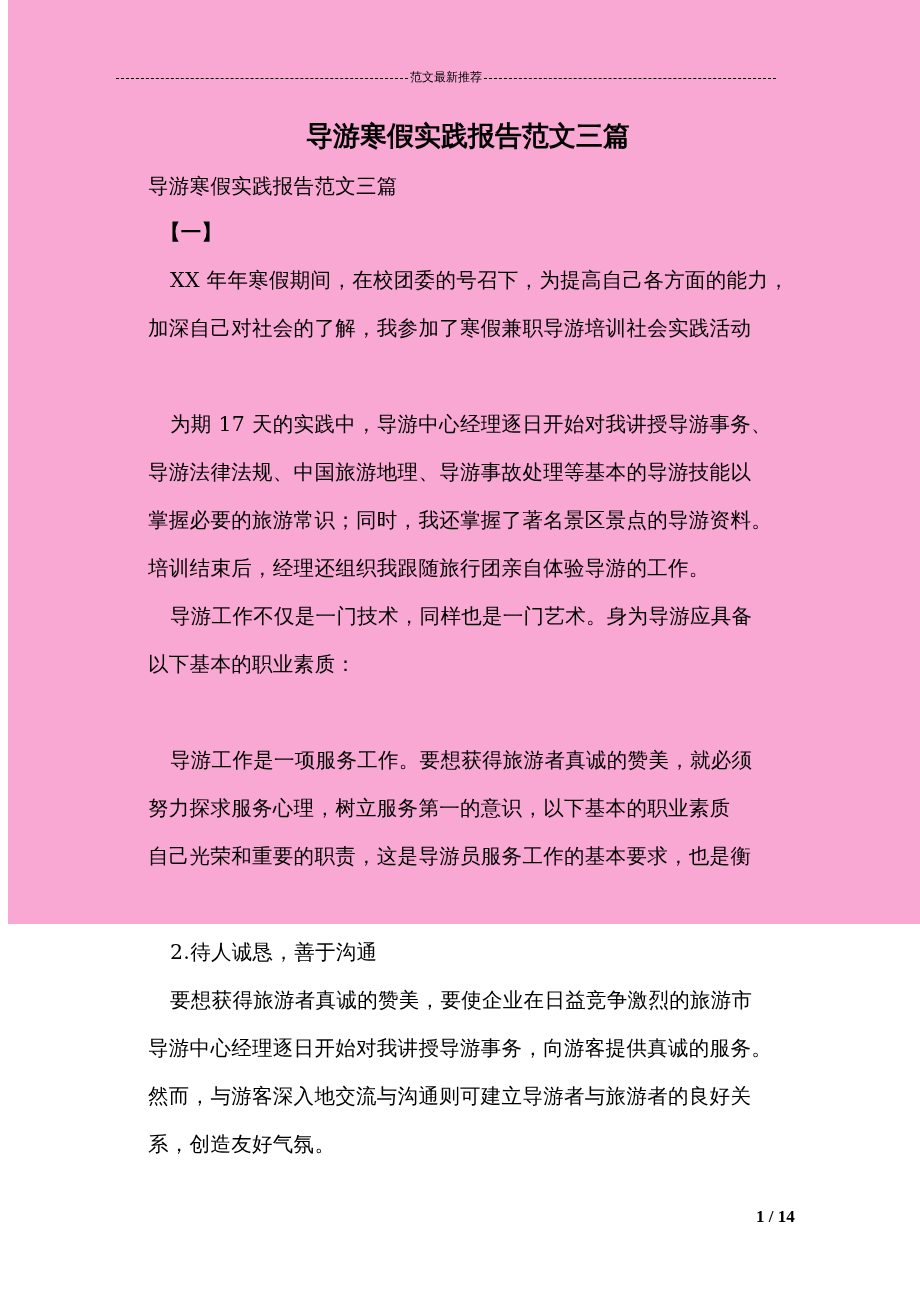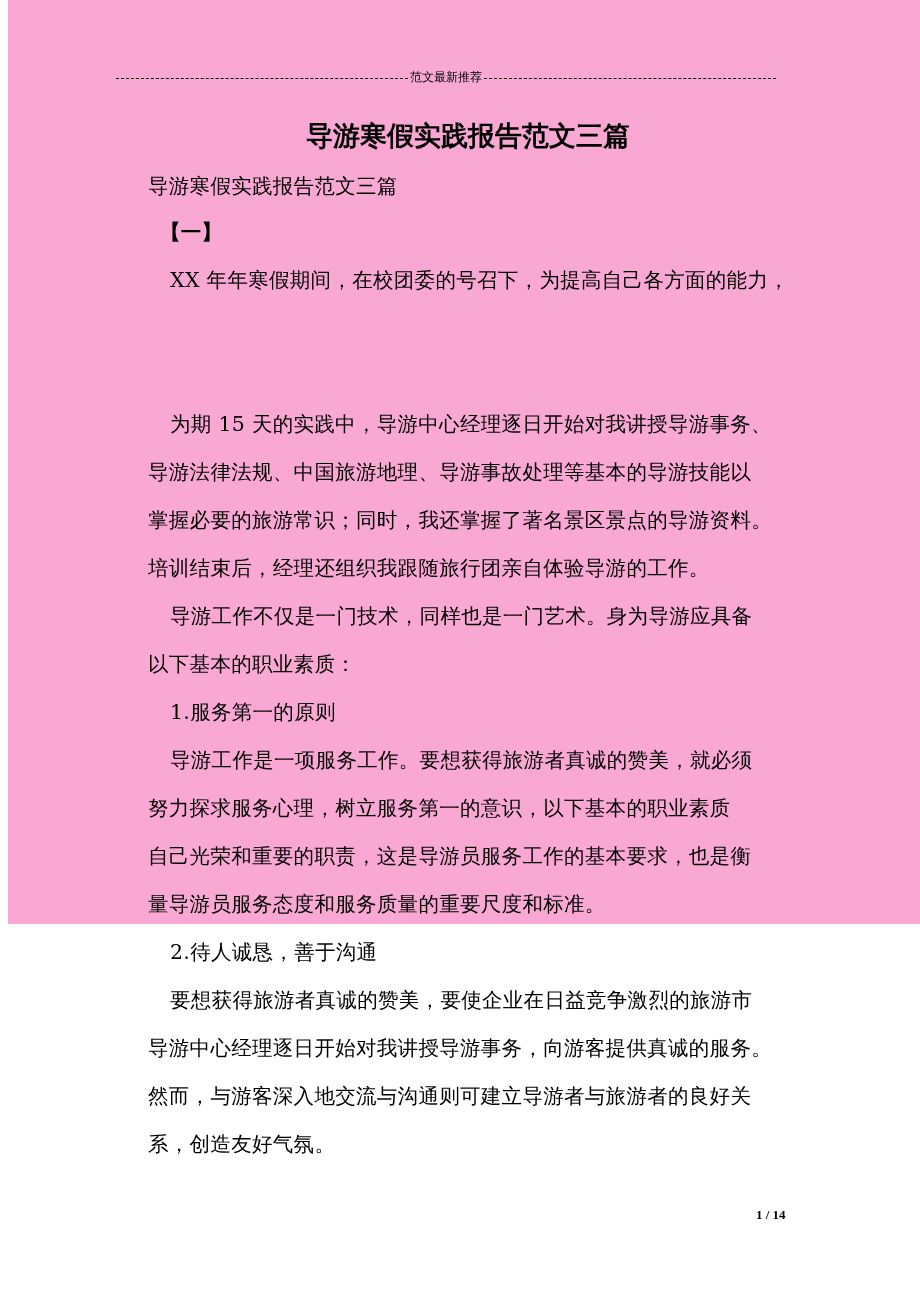--- a/index.html
+++ b/index.html
@@ -13,54 +13,53 @@
   .header .dash.left { margin-right:1px; }
   .header .dash.right { margin-left:1px; }
   .header .label { padding:0 1px; white-space:nowrap; }
   .title { position:absolute; left:0; width:920px; top:114px; text-align:center;
            font-family:"DejaVu Sans","Liberation Sans",sans-serif; font-weight:bold; font-size:27px; line-height:44px; }
   .line { position:absolute; left:140px; font-size:20.5px; line-height:30px; white-space:nowrap; letter-spacing:0.3px; }
   .ind { left:162px; }
   .subtitle { top:171px; }
   .section { top:217px; left:152px; font-weight:bold; }
   .pagenum { position:absolute; left:748px; top:1207px; font-family:"Liberation Serif",serif;
-             font-weight:bold; font-size:13px; }
+             font-weight:bold; font-size:17px; }
 </style>
 </head>
 <body>
 
 <div class="page">
 
   <div class="header">
     <span class="dash left"></span>
     <span class="label">范文最新推荐</span>
     <span class="dash right"></span>
   </div>
 
   <div class="title">导游寒假实践报告范文三篇</div>
 
   <div class="line subtitle">导游寒假实践报告范文三篇</div>
   <div class="line section">【一】</div>
 
   <div class="line ind" style="top:265px">XX 年年寒假期间，在校团委的号召下，为提高自己各方面的能力，</div>
+  <div class="line" style="top:313px">加深自己对社会的了解，我参加了寒假兼职导游培训社会实践活动</div>
 
-  <div class="line ind" style="top:409px">为期 15 天的实践中，导游中心经理逐日开始对我讲授导游事务、</div>
+  <div class="line ind" style="top:409px">为期 17 天的实践中，导游中心经理逐日开始对我讲授导游事务、</div>
   <div class="line" style="top:457px">导游法律法规、中国旅游地理、导游事故处理等基本的导游技能以</div>
   <div class="line" style="top:505px">掌握必要的旅游常识；同时，我还掌握了著名景区景点的导游资料。</div>
   <div class="line" style="top:553px">培训结束后，经理还组织我跟随旅行团亲自体验导游的工作。</div>
 
   <div class="line ind" style="top:601px">导游工作不仅是一门技术，同样也是一门艺术。身为导游应具备</div>
   <div class="line" style="top:649px">以下基本的职业素质：</div>
 
-  <div class="line ind" style="top:697px">1.服务第一的原则</div>
 
   <div class="line ind" style="top:745px">导游工作是一项服务工作。要想获得旅游者真诚的赞美，就必须</div>
   <div class="line" style="top:793px">努力探求服务心理，树立服务第一的意识，以下基本的职业素质</div>
   <div class="line" style="top:841px">自己光荣和重要的职责，这是导游员服务工作的基本要求，也是衡</div>
-  <div class="line" style="top:889px">量导游员服务态度和服务质量的重要尺度和标准。</div>
 
   <div class="line ind" style="top:937px">2.待人诚恳，善于沟通</div>
 
   <div class="line ind" style="top:985px">要想获得旅游者真诚的赞美，要使企业在日益竞争激烈的旅游市</div>
   <div class="line" style="top:1033px">导游中心经理逐日开始对我讲授导游事务，向游客提供真诚的服务。</div>
   <div class="line" style="top:1081px">然而，与游客深入地交流与沟通则可建立导游者与旅游者的良好关</div>
   <div class="line" style="top:1129px">系，创造友好气氛。</div>
 
   <div class="pagenum">1 / 14</div>
 </div>

